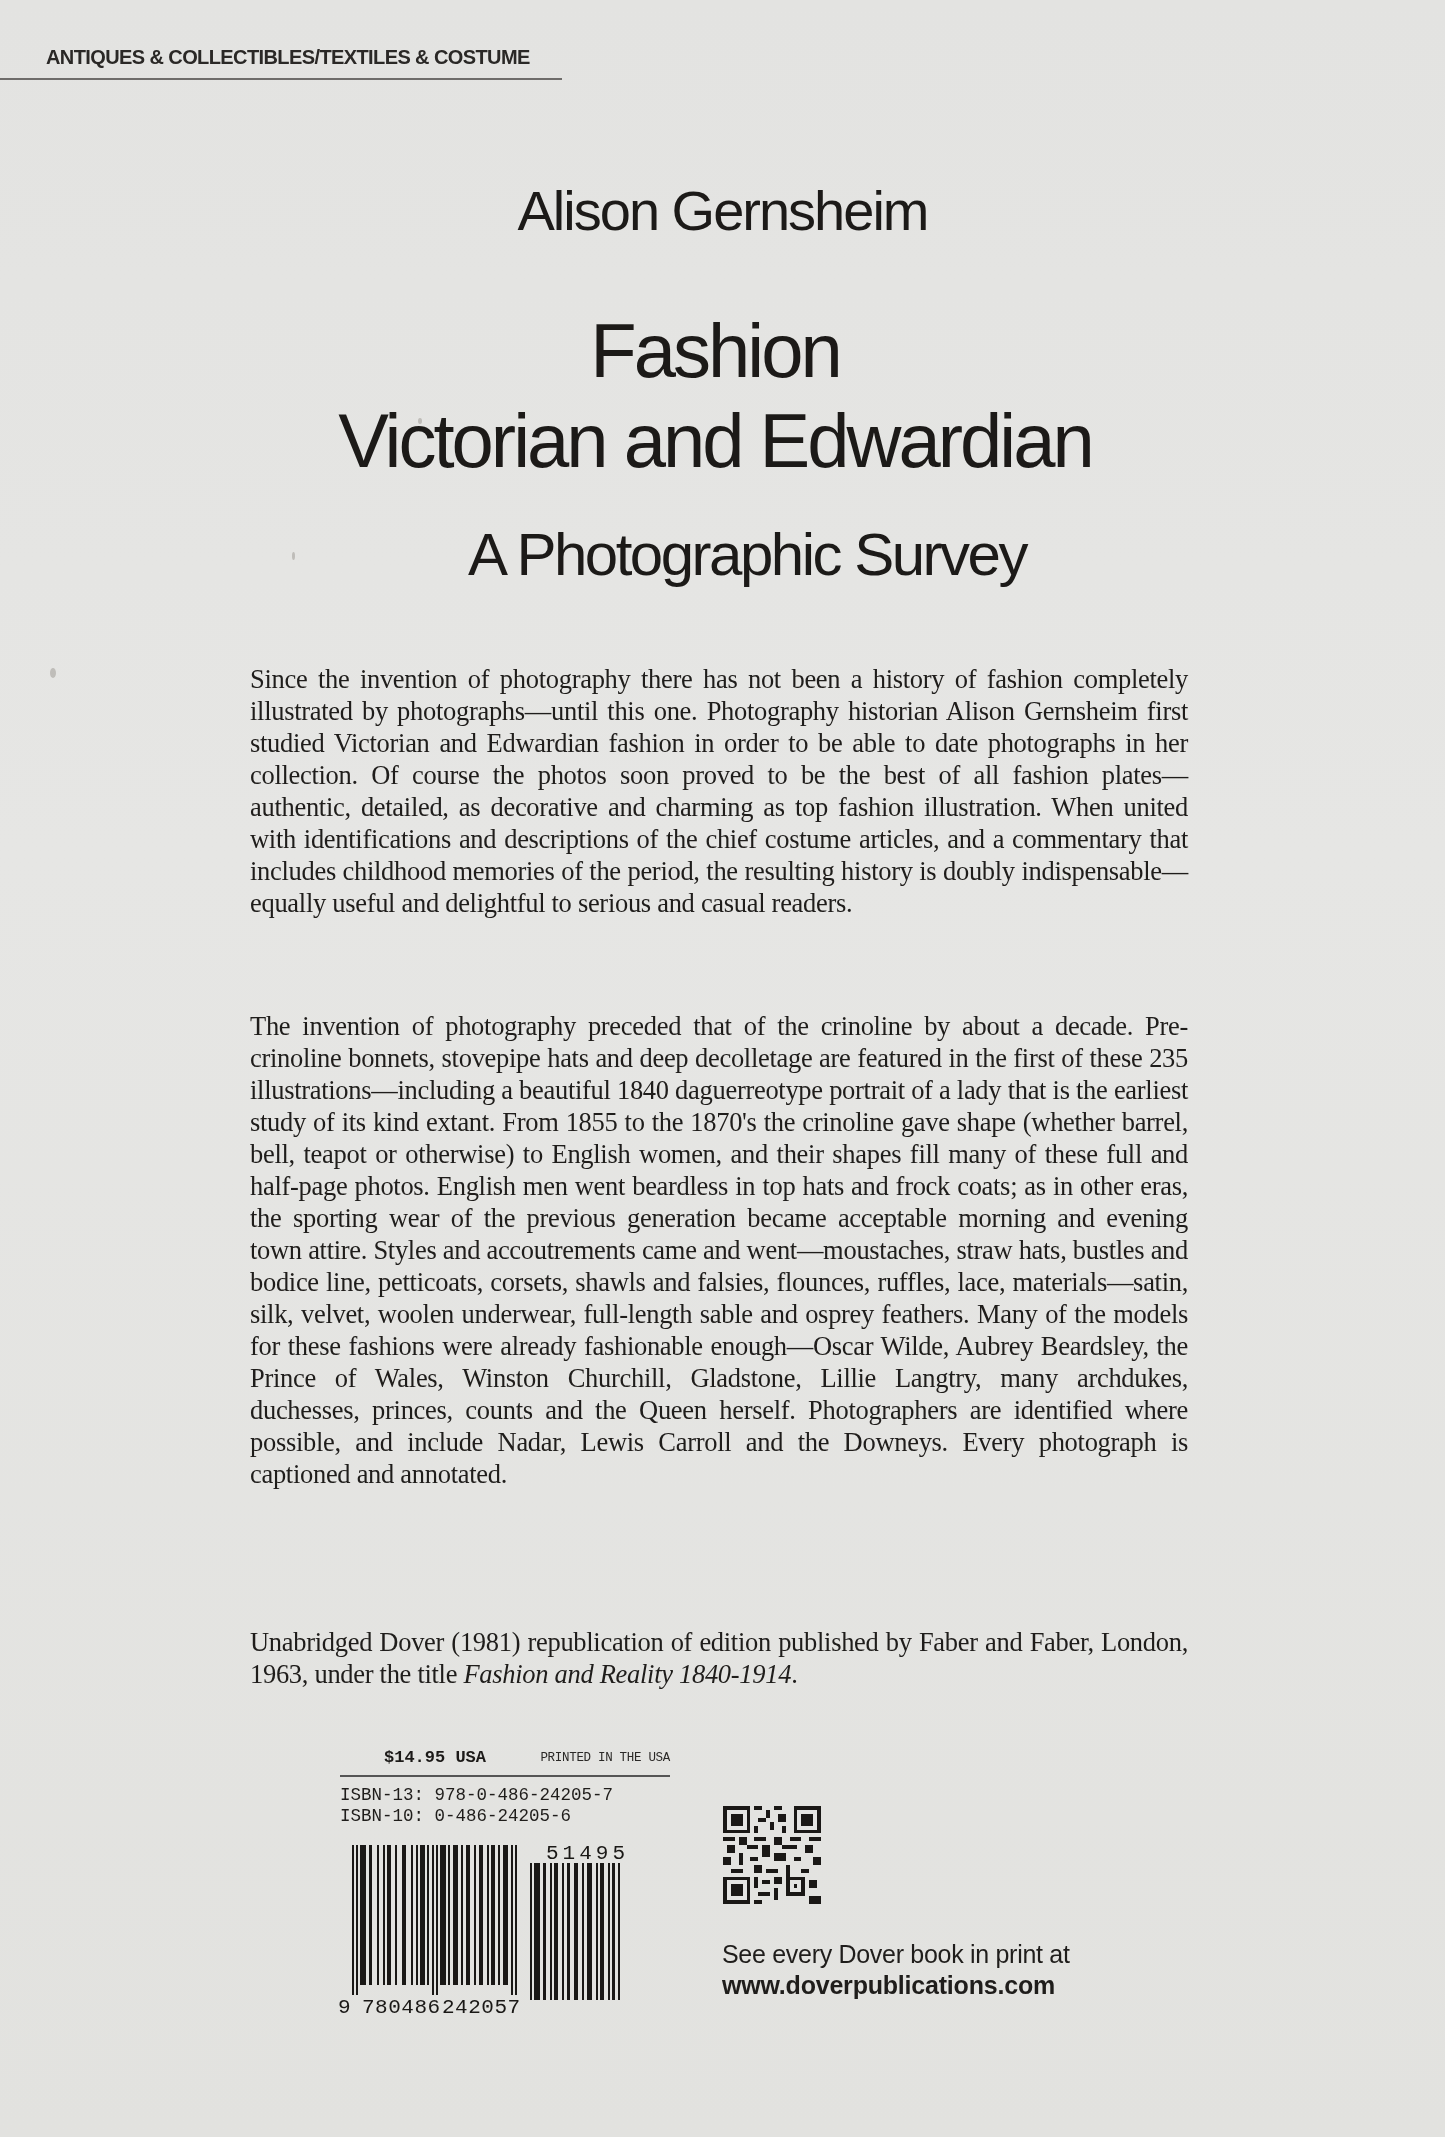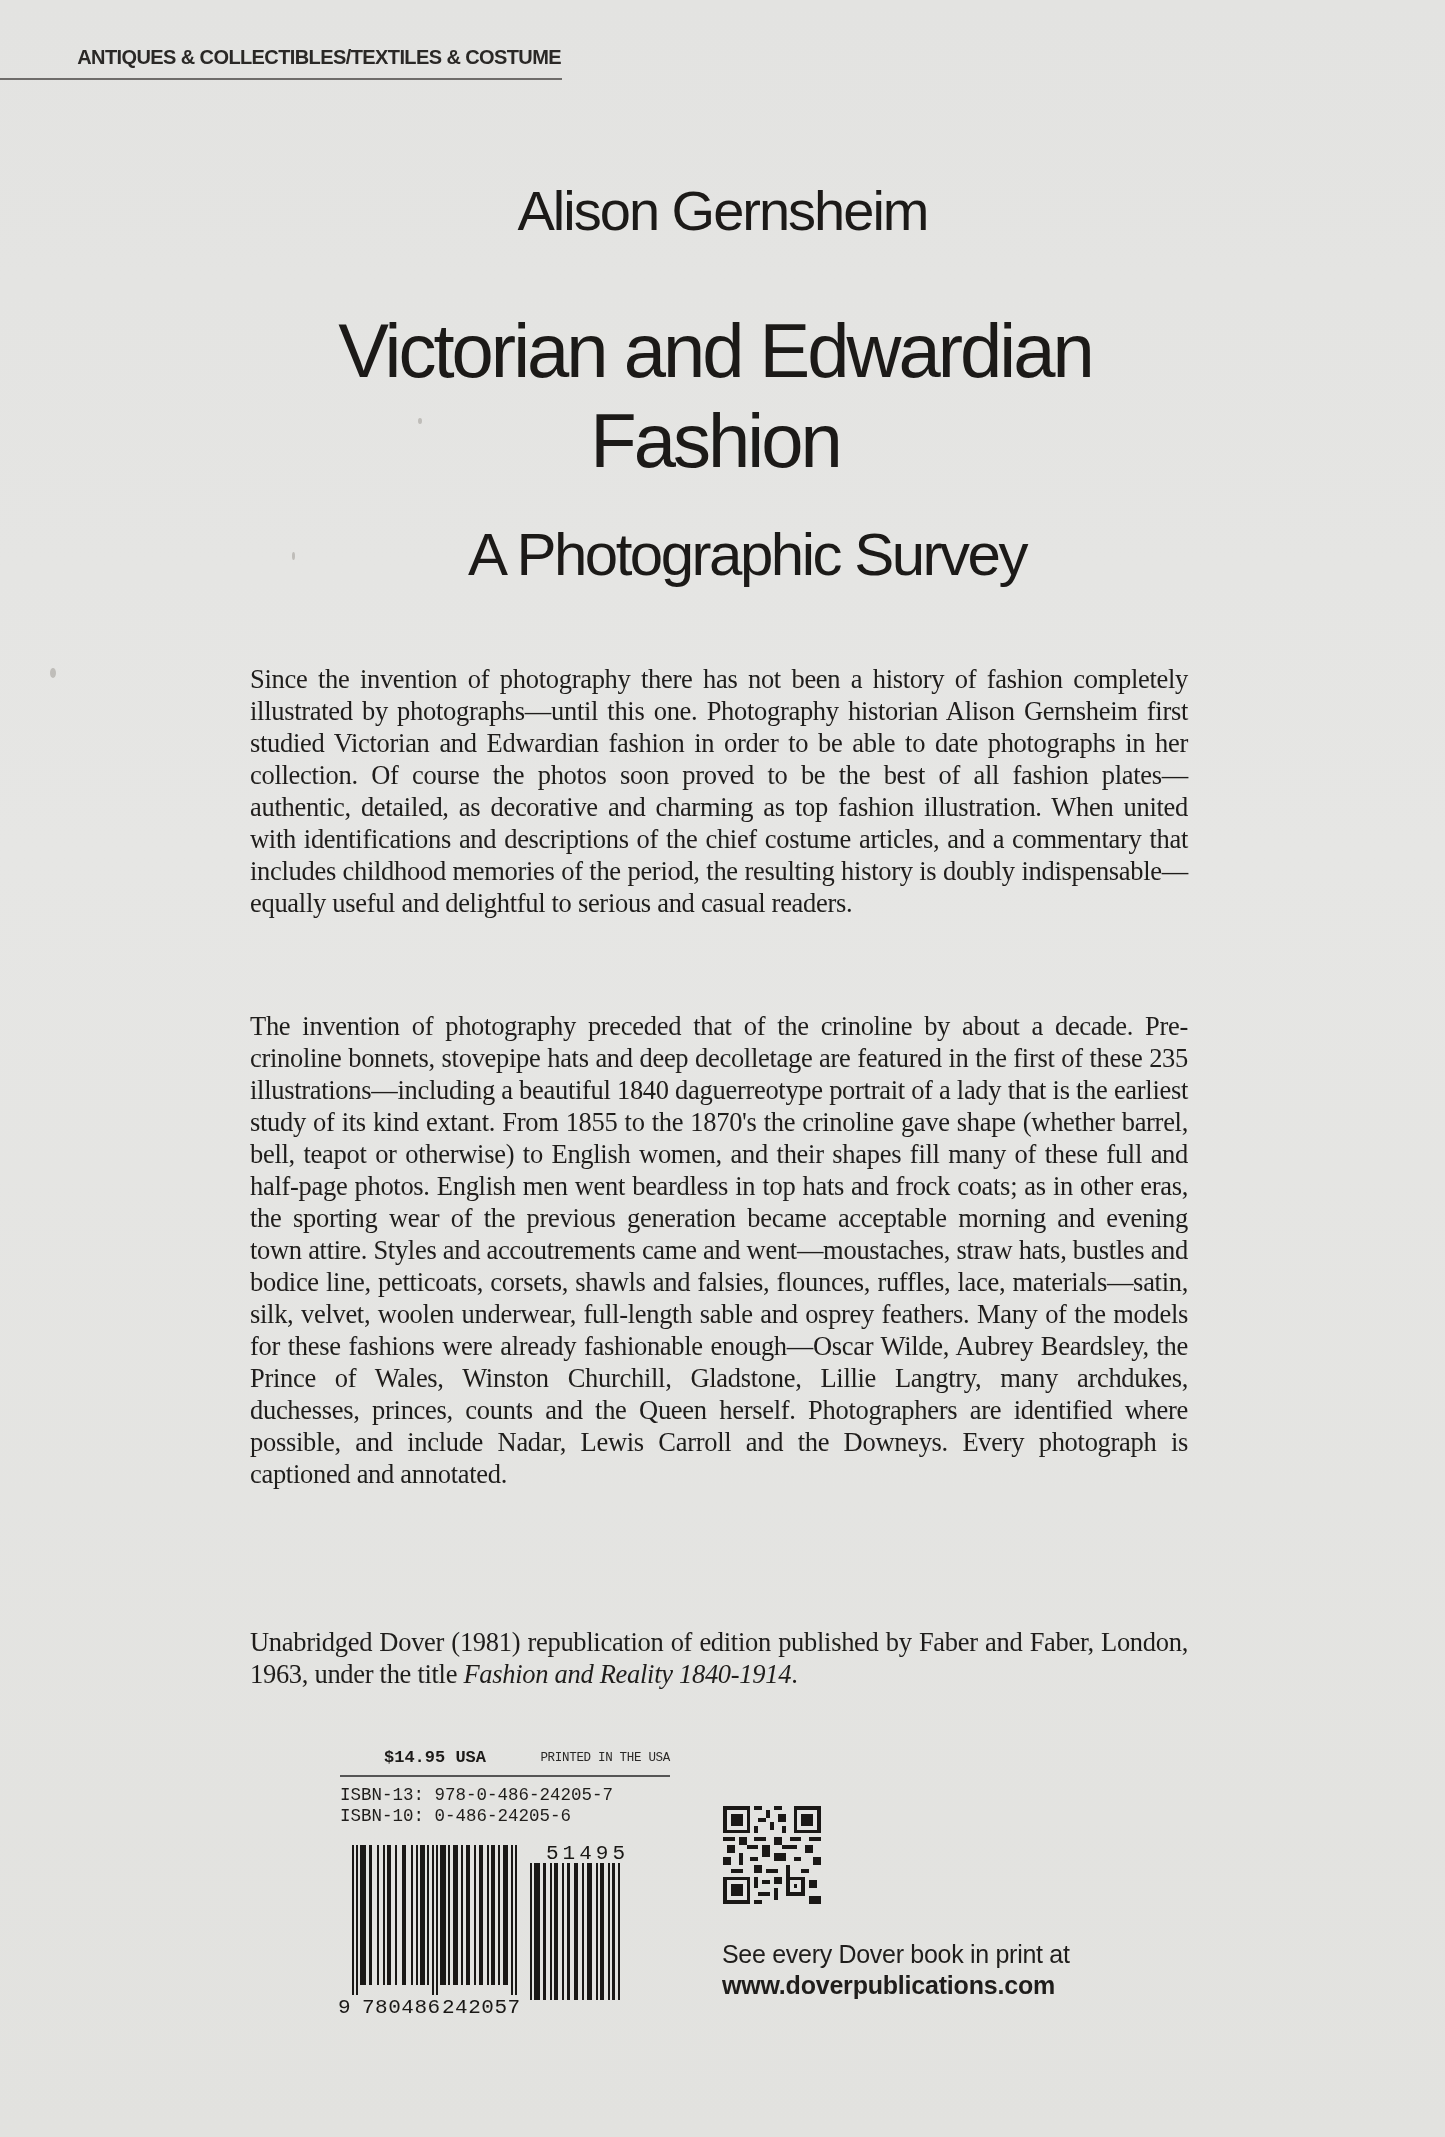--- a/index.html
+++ b/index.html
@@ -11,21 +11,20 @@
   }
   .page {
     position:absolute; left:0; top:0; width:1445px; height:2137px;
     background: linear-gradient(180deg,#e3e3e1 0%,#e6e6e4 40%,#e2e2df 100%);
   }
   .category {
     position:absolute; left:46px; top:46px; width:515px;
     font-family:"Liberation Sans", sans-serif; font-weight:bold;
     font-size:20px; letter-spacing:-0.6px; color:#2a2826;
     padding-bottom:4px;
-    text-align:right;
   }
   .category-rule {
     position:absolute; left:0; top:78px; width:562px; height:2px; background:#6e6c6a;
   }
   .author {
     position:absolute; left:0; top:178px; width:1445px; text-align:center;
     font-family:"Liberation Sans", sans-serif; font-size:56px; letter-spacing:-2px;
     color:#1c1a18;
   }
   .title {
@@ -86,22 +85,22 @@
   <div class="speck" style="left:50px;top:668px;width:6px;height:10px;"></div>
   <div class="speck" style="left:418px;top:418px;width:4px;height:6px;"></div>
   <div class="speck" style="left:292px;top:552px;width:3px;height:8px;"></div>
 
   <div class="category">ANTIQUES &amp; COLLECTIBLES/TEXTILES &amp; COSTUME</div>
   <div class="category-rule"></div>
 
   <div class="author">Alison Gernsheim</div>
 
   <div class="title">
+    <div>Fashion</div>
     <div>Victorian and Edwardian</div>
-    <div>Fashion</div>
   </div>
 
   <div class="subtitle">A Photographic Survey</div>
 
   <div class="body-text p1">Since the invention of photography there has not been a history of fashion completely illustrated by photographs—until this one. Photography historian Alison Gernsheim first studied Victorian and Edwardian fashion in order to be able to date photographs in her collection. Of course the photos soon proved to be the best of all fashion plates—authentic, detailed, as decorative and charming as top fashion illustration. When united with identifications and descriptions of the chief costume articles, and a commentary that includes childhood memories of the period, the resulting history is doubly indispensable—equally useful and delightful to serious and casual readers.</div>
   <div class="body-text p2">The invention of photography preceded that of the crinoline by about a decade. Pre-crinoline bonnets, stovepipe hats and deep decolletage are featured in the first of these 235 illustrations—including a beautiful 1840 daguerreotype portrait of a lady that is the earliest study of its kind extant. From 1855 to the 1870's the crinoline gave shape (whether barrel, bell, teapot or otherwise) to English women, and their shapes fill many of these full and half-page photos. English men went beardless in top hats and frock coats; as in other eras, the sporting wear of the previous generation became acceptable morning and evening town attire. Styles and accoutrements came and went—moustaches, straw hats, bustles and bodice line, petticoats, corsets, shawls and falsies, flounces, ruffles, lace, materials—satin, silk, velvet, woolen underwear, full-length sable and osprey feathers. Many of the models for these fashions were already fashionable enough—Oscar Wilde, Aubrey Beardsley, the Prince of Wales, Winston Churchill, Gladstone, Lillie Langtry, many archdukes, duchesses, princes, counts and the Queen herself. Photographers are identified where possible, and include Nadar, Lewis Carroll and the Downeys. Every photograph is captioned and annotated.</div>
   <div class="body-text p3"><span>Unabridged Dover (1981) republication of edition published by Faber and Faber, London, 1963, under the title </span><em>Fashion and Reality 1840-1914</em><span>.</span></div>
 
   <div class="price-block">
     <div class="price-row">

